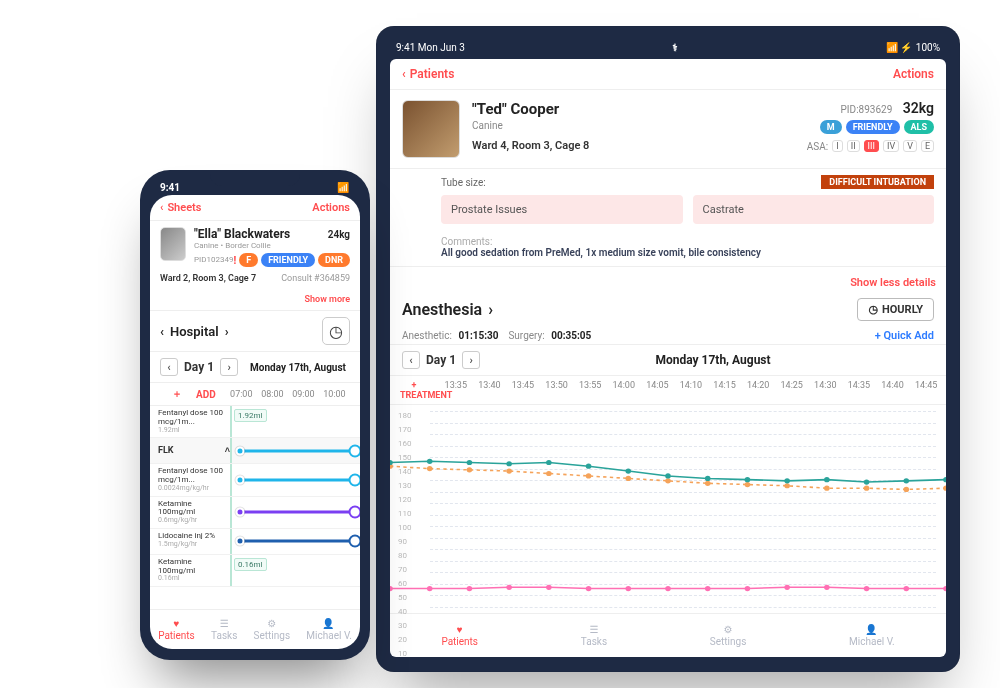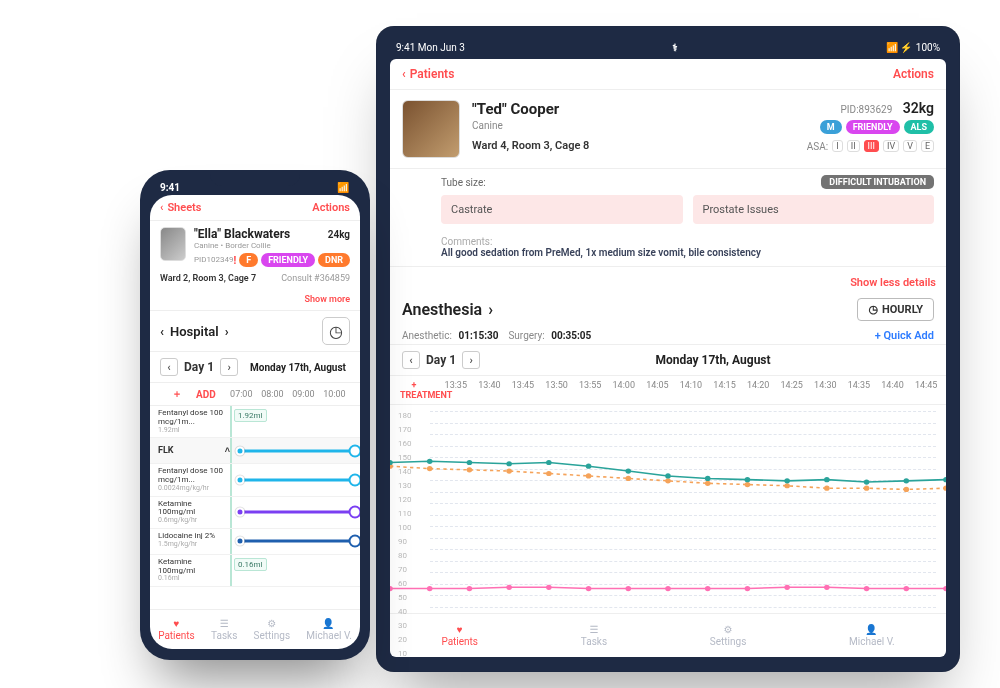--- a/index.html
+++ b/index.html
@@ -24,31 +24,31 @@
   .patient-main { flex:1; }
   .patient-name { font-weight:700; font-size:15px; color:#222; }
   .patient-sub { font-size:10px; color:#888; margin-top:2px; }
   .patient-loc { font-size:11px; color:#333; margin-top:8px; font-weight:600; }
   .patient-right { text-align:right; font-size:10px; color:#888; }
   .pid { display:inline-block; margin-right:8px; }
   .weight { color:#222; font-size:14px; font-weight:600; display:inline-block; }
   .badges { margin-top:4px; display:flex; gap:4px; justify-content:flex-end; }
   .badge { border-radius:10px; font-size:9px; font-weight:700; padding:2px 7px; color:#fff; }
   .b-m { background:#3aa0d8; }
-  .b-friendly { background:#d946ef; }
+  .b-friendly { background:#3b82f6; }
   .b-als { background:#1fbfa7; }
   .b-dnr { background:#ff7a2d; }
   .asa-row { margin-top:6px; font-size:10px; color:#888; display:flex; gap:4px; justify-content:flex-end; align-items:center; }
   .asa-pill { border:1px solid #ddd; border-radius:3px; padding:0 3px; font-size:9px; color:#666;}
   .asa-sel { background:#ff4d4f; border-color:#ff4d4f; color:#fff; }
 
   .info-rows { border-bottom:1px solid #eee;padding-left:39px; }
   .info-row { display:flex; font-size:10px; color:#666; padding:6px 12px; gap:12px; align-items:center; }
   .info-row .lab { width:48px; }
-  .diff-tag { background:#737373; color:#fff; font-size:9px; font-weight:700; padding:2px 8px; border-radius:5px; }
+  .diff-tag { background:#c2410c; color:#fff; font-size:9px; font-weight:700; padding:2px 8px; border-radius:0; }
   .two-boxes { display:flex; gap:10px; padding:0 12px 8px; }
   .pink-box { flex:1; background:#fde7e7; border-radius:4px; padding:8px 10px; font-size:11px; color:#555; }
   .comments { padding:4px 12px 8px; font-size:10px; color:#666; }
   .comments .lab { color:#aaa; }
   .comments .val { color:#39425a; font-weight:600; }
 
   .less { text-align:right; padding:4px 10px; }
   .less a { color:#ff4d4f; font-size:11px; font-weight:600; }
 
   .anes-row { display:flex; justify-content:space-between; align-items:center; padding:4px 12px; }
@@ -176,22 +176,22 @@
       </div>
     </div>
 
     <div class="info-rows">
       <div class="info-row">
         <span class="lab">Tube size:</span>
         <span style="flex:1"></span>
         <span class="diff-tag">DIFFICULT INTUBATION</span>
       </div>
       <div class="two-boxes">
+        <div class="pink-box">Prostate Issues</div>
         <div class="pink-box">Castrate</div>
-        <div class="pink-box">Prostate Issues</div>
       </div>
       <div class="comments">
         <span class="lab">Comments:</span><br>
         <span class="val">All good sedation from PreMed, 1x medium size vomit, bile consistency</span>
       </div>
     </div>
 
     <div class="less"><a>Show less details</a></div>
 
     <div class="anes-row">

